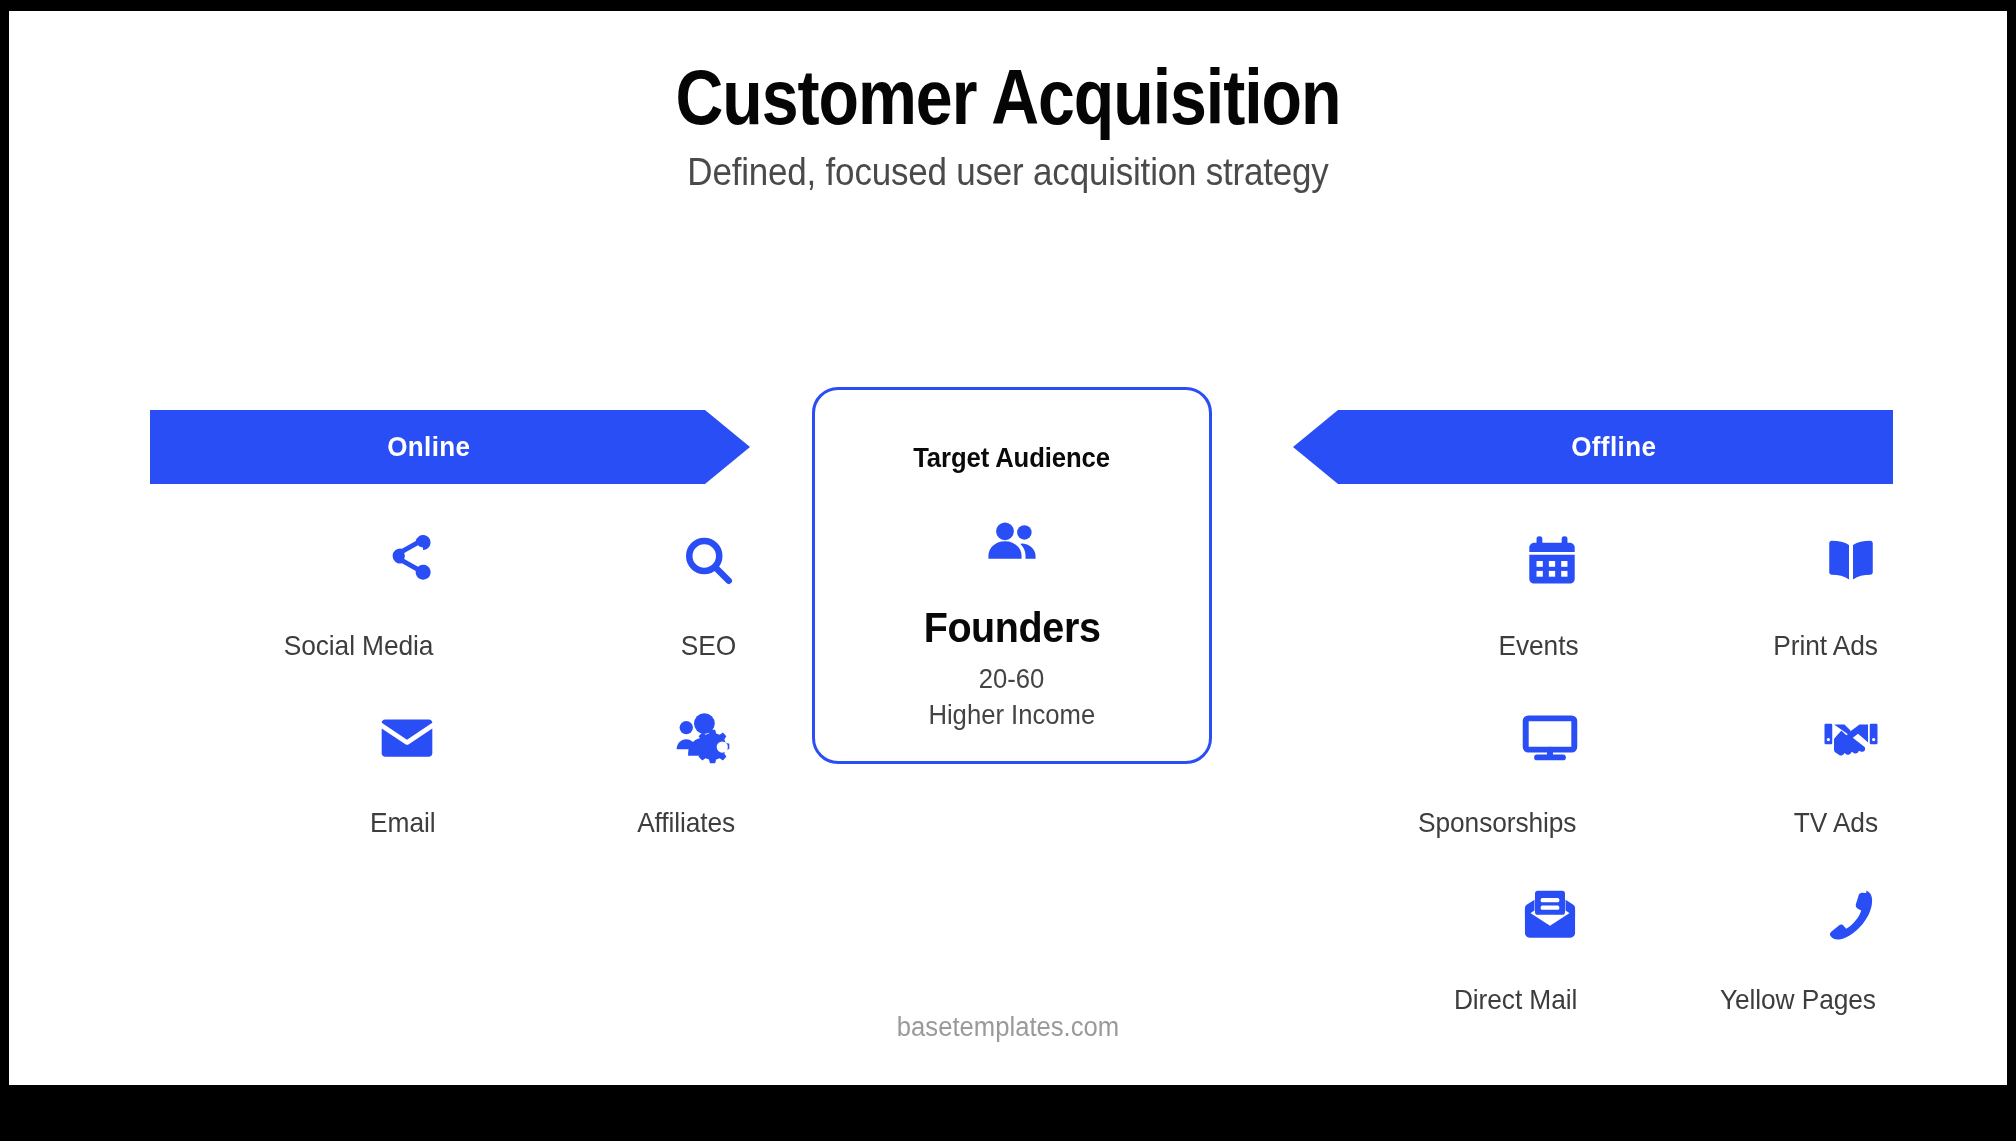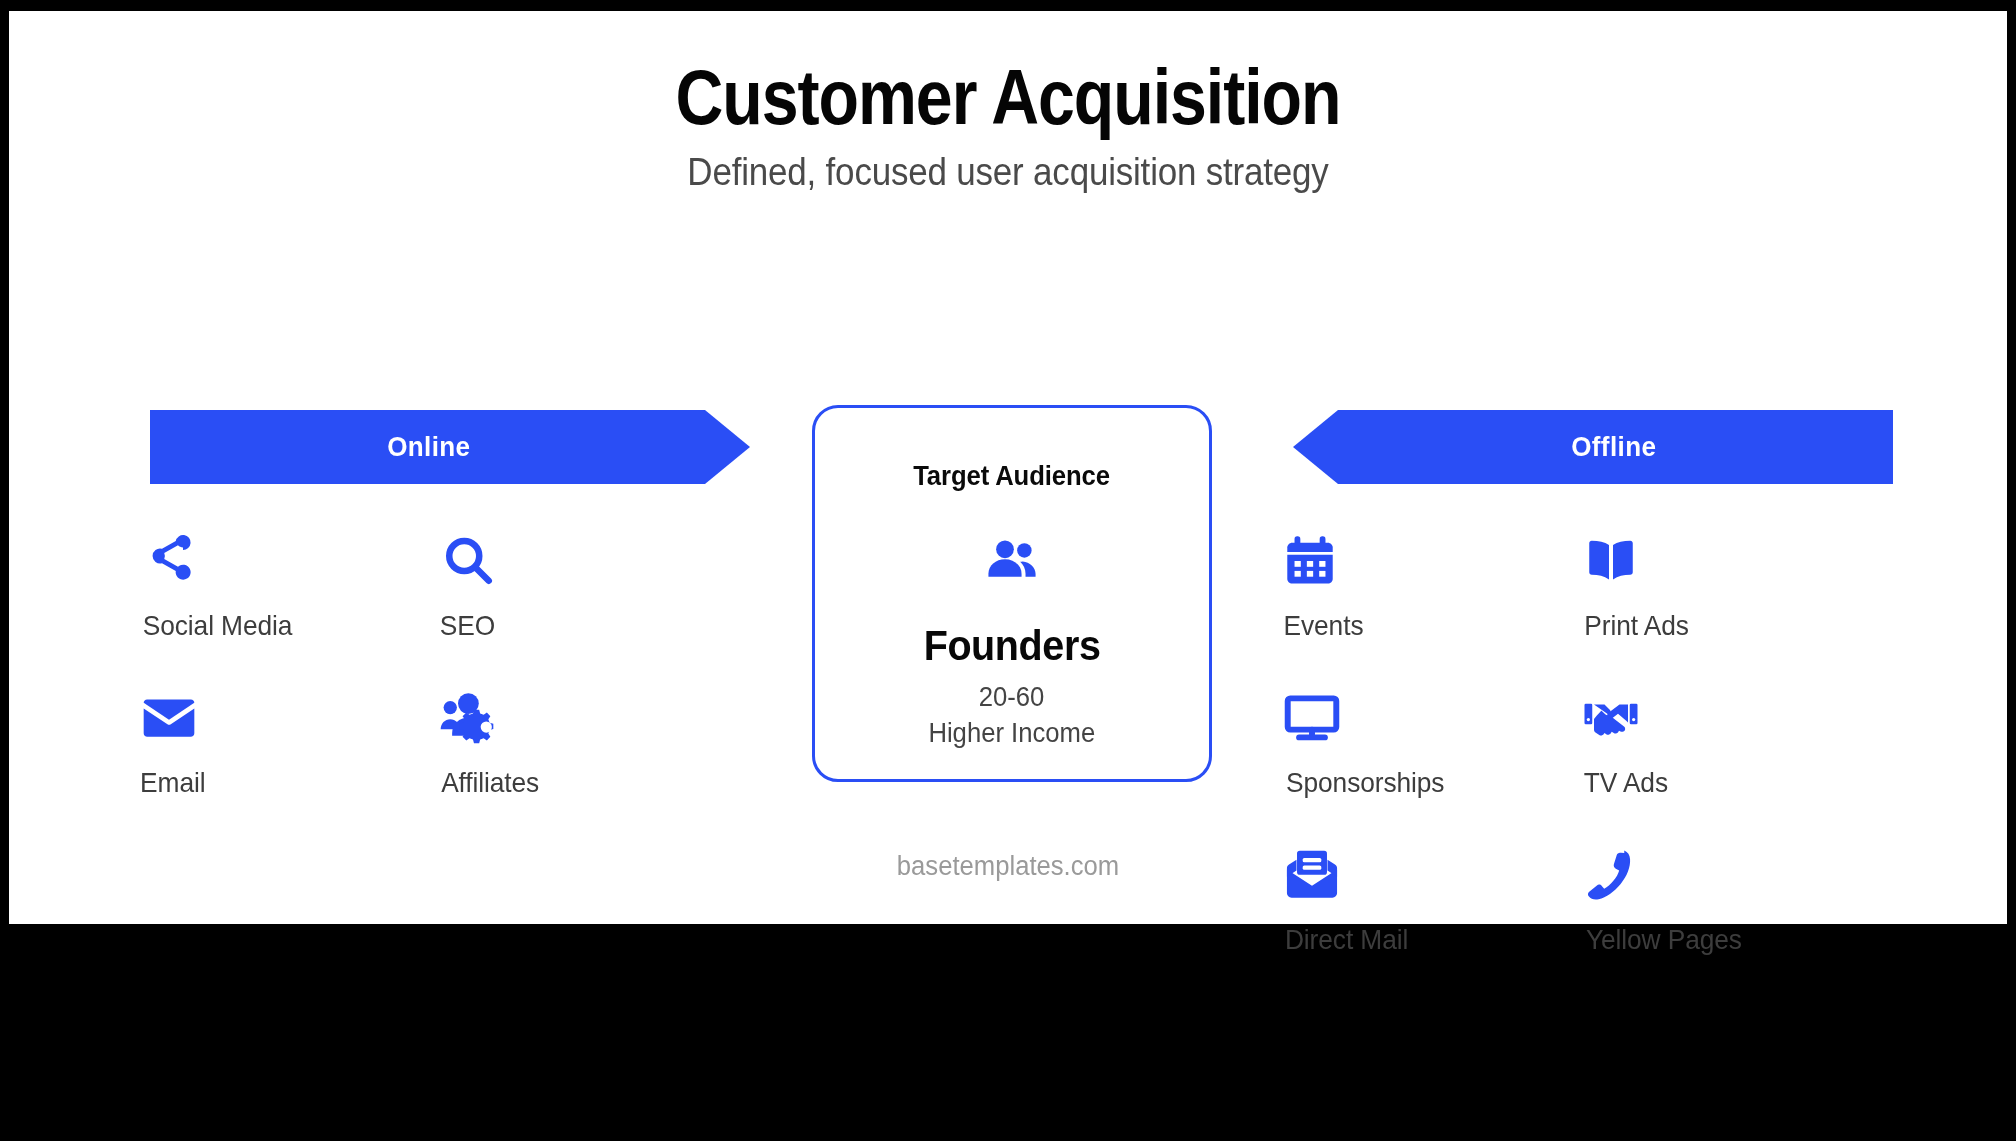--- a/index.html
+++ b/index.html
@@ -6,21 +6,21 @@
   * { margin:0; padding:0; box-sizing:border-box; }
   html, body {
     width:2016px; height:1141px;
     background:#000000;
     font-family:"Liberation Sans", sans-serif;
     overflow:hidden;
   }
   #slide {
     position:absolute;
     left:9px; top:11px;
-    width:1998px; height:913px;
+    width:1998px; height:1074px;
     background:#ffffff;
   }
 
   
   #header { position:absolute; left:0; top:0; width:100%; text-align:center; }
   #title {
     margin-top:46px;
     font-size:77px;
     font-weight:bold;
     color:#050505;
@@ -73,22 +73,23 @@
     display:grid;
     grid-template-columns:1fr 1fr;
     row-gap:44px;
   }
   #grid-online  { left:129px; top:518px; width:600px; }
   #grid-offline { left:1272px; top:518px; width:600px; }
 
   .channel {
     display:flex;
     flex-direction:column;
-    align-items:flex-start;
+    align-items:flex-end;
     justify-content:flex-start;
+    gap:20px;
   }
   .channel-icon {
     height:64px;
     display:flex;
     align-items:center;
     justify-content:center;
   }
   .channel-icon svg { display:block; }
   .channel-label {
     margin-top:17px;
@@ -96,21 +97,21 @@
     color:#3d3d3d;
     font-weight:400;
     letter-spacing:-0.1px;
     white-space:nowrap;
     transform:scaleX(0.94);
   }
 
   
   #audience-card {
     position:absolute;
-    left:803px; top:394px;
+    left:803px; top:376px;
     width:400px; height:377px;
     border:3px solid #2a4ef5;
     border-radius:26px;
     background:#ffffff;
     display:flex;
     flex-direction:column;
     align-items:center;
   }
   #audience-heading {
     margin-top:53px;

